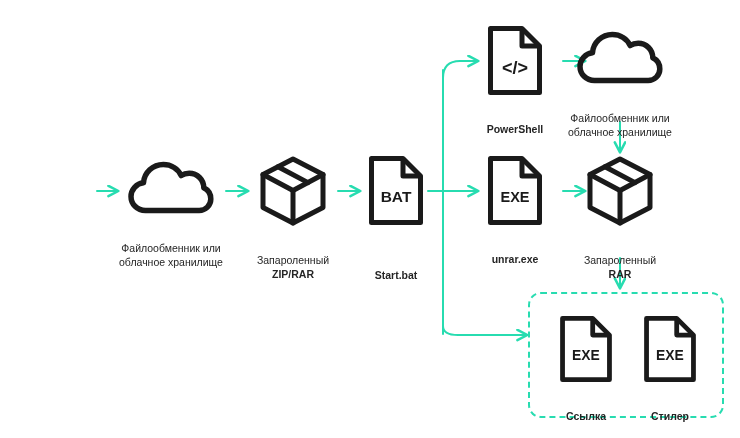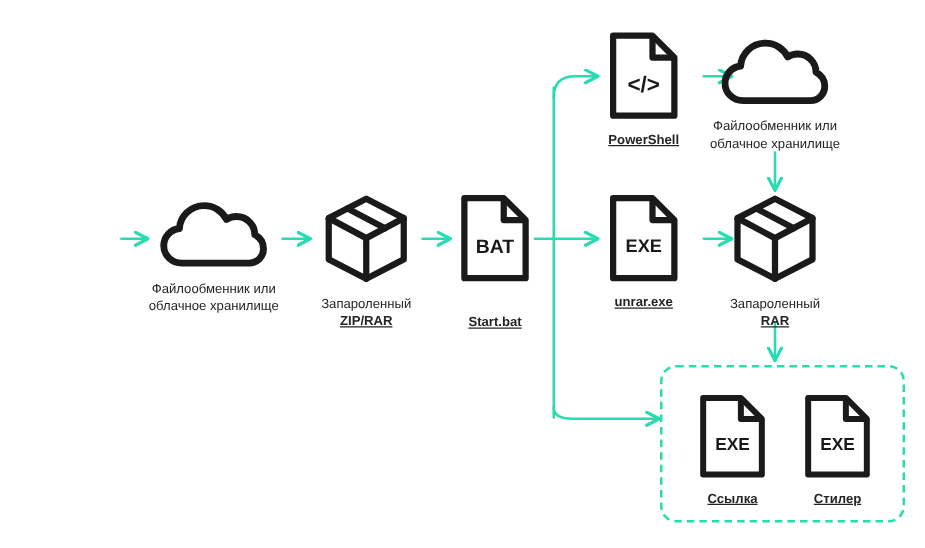--- a/index.html
+++ b/index.html
@@ -22,30 +22,29 @@
     position: absolute;
     display: flex;
     flex-direction: column;
     align-items: center;
   }
   .icon-wrap {
     display: block;
     line-height: 0;
   }
   .caption {
-    margin-top: 9px;
+    margin-top: 26px;
     text-align: center;
     color: #252525;
     font-size: 10.5px;
     line-height: 1.35;
     white-space: nowrap;
   }
   .caption .bold {
     font-weight: bold;
-    text-decoration: underline;
   }
   .caption .reg {
     font-weight: normal;
   }
   .dashed-box {
     position: absolute;
     box-sizing: border-box;
     border: 2px dashed #27dcb0;
     border-radius: 13px;
   }

